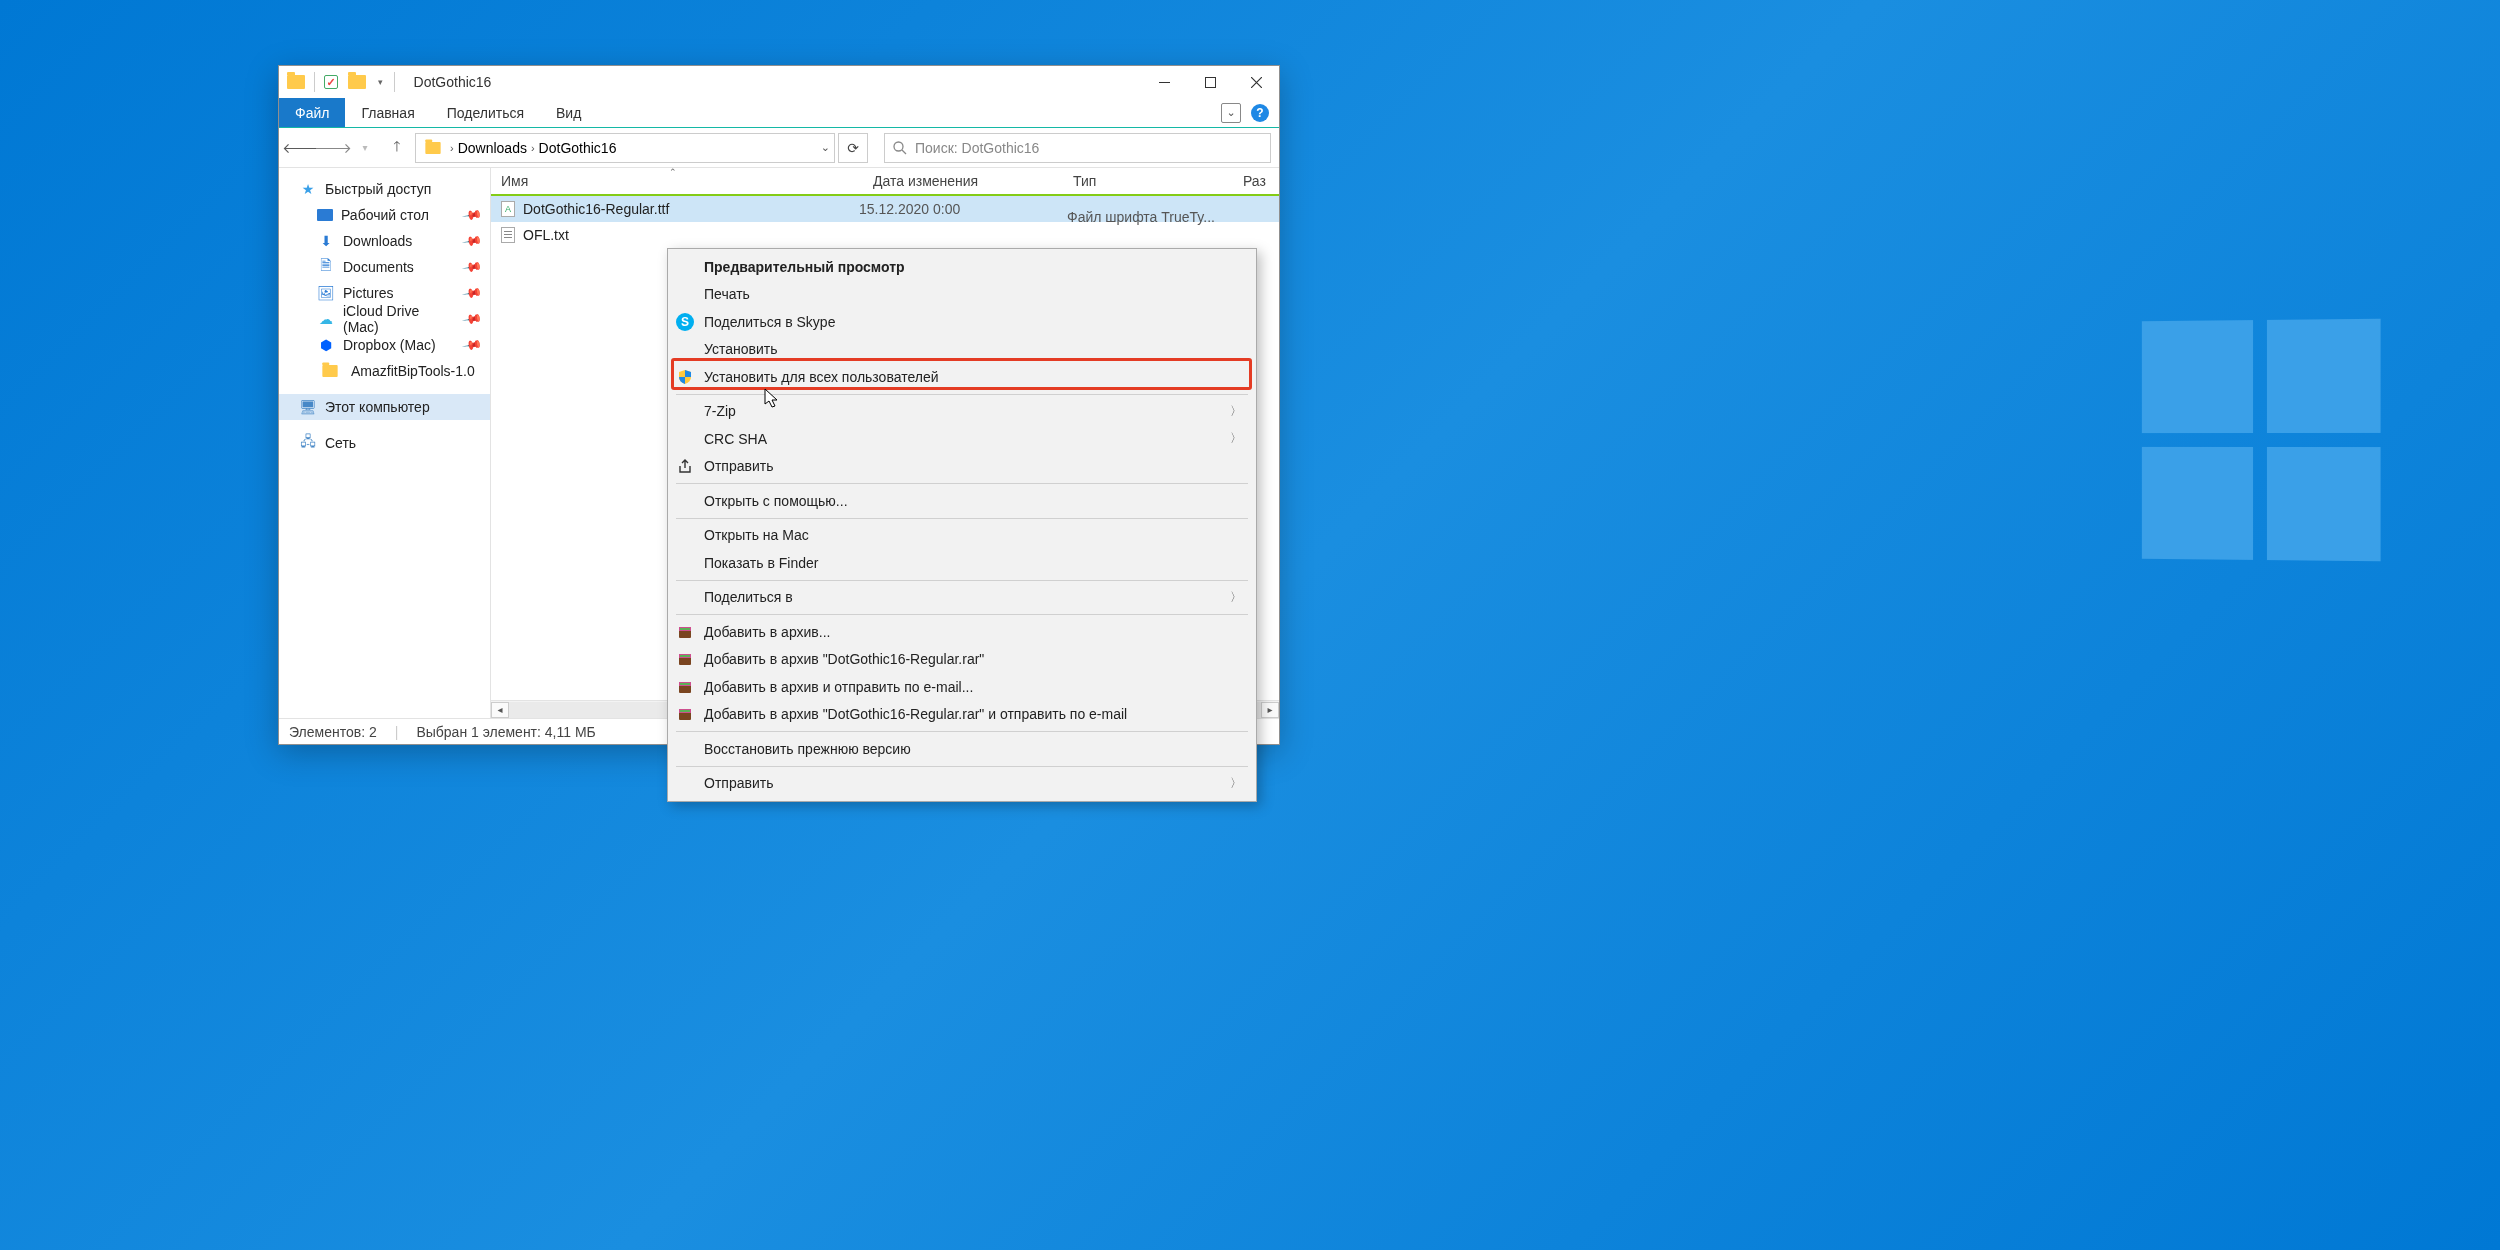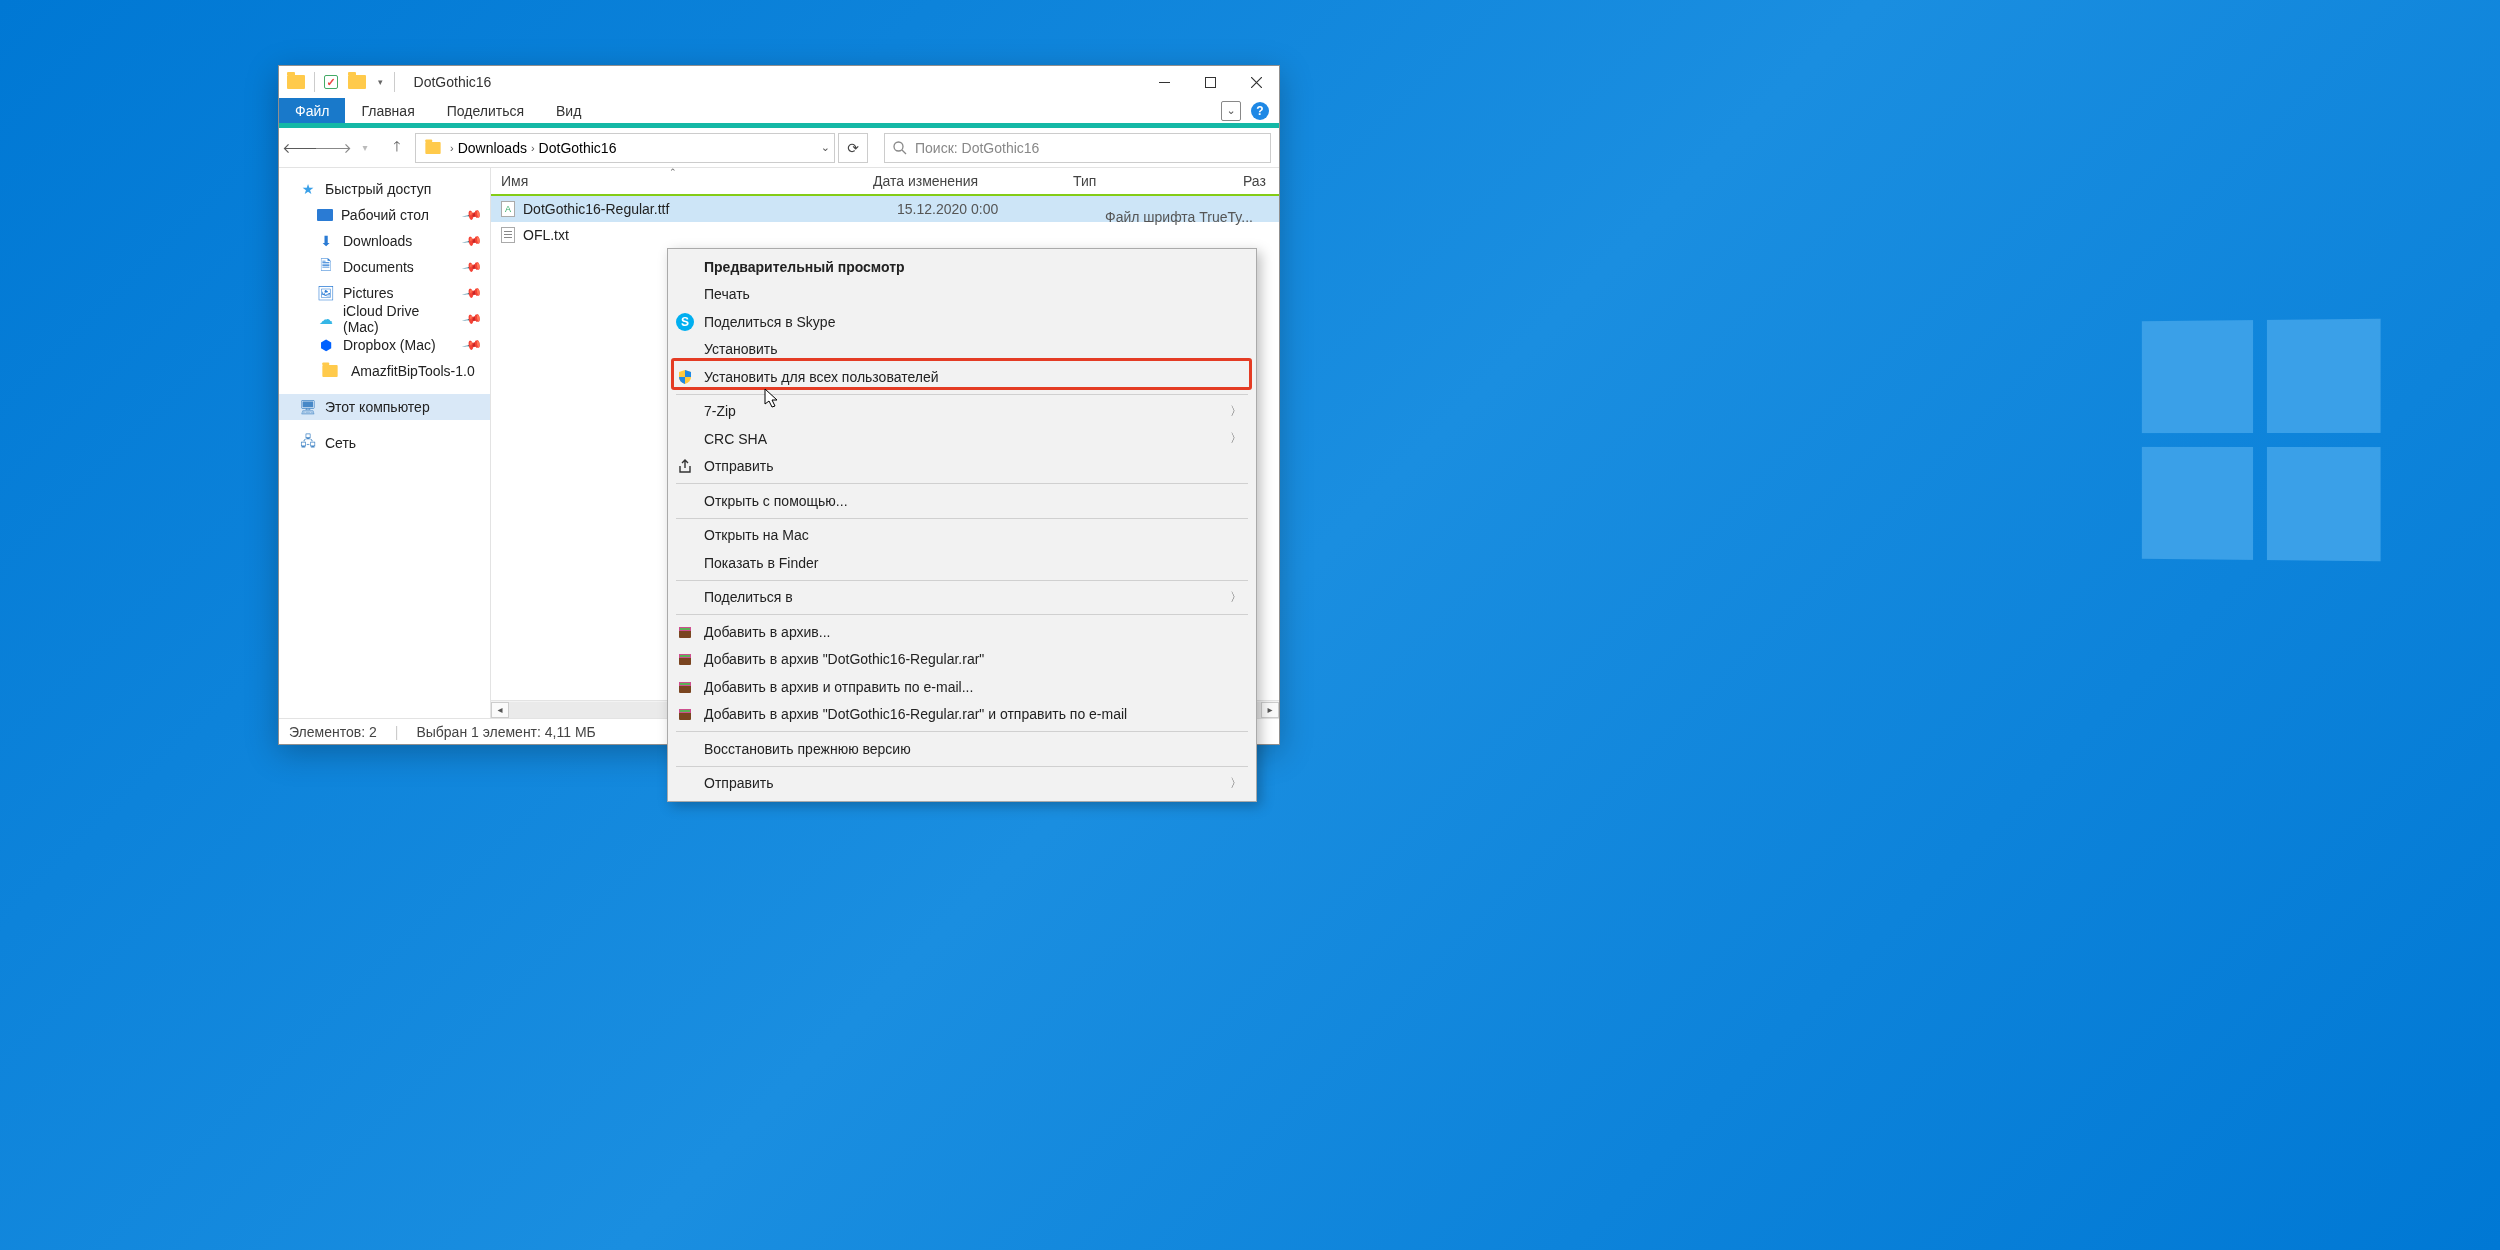--- a/index.html
+++ b/index.html
@@ -10,21 +10,21 @@
 .titlebar { height: 32px; display: flex; align-items: center; background: #fff; }
 .tb-icons-left { display: flex; align-items: center; padding: 0 4px; gap: 2px; }
 .folder-tiny { width: 18px; height: 14px; background: #ffca4b; border-radius: 1px; position: relative; margin: 0 4px; }
 .folder-tiny::before { content:""; position:absolute; top:-3px; left:0; width:8px; height:3px; background:#ffca4b; border-radius:1px 1px 0 0; }
 .qat-sep { width:1px; height:20px; background:#ccc; margin:0 3px; }
 .check-icon { width:14px; height:14px; border:1px solid #4a6; border-radius:2px; display:flex; align-items:center; justify-content:center; color:#e44; font-size:11px; font-weight:bold; margin:0 4px;}
 .tb-title { margin-left: 12px; color:#333; }
 .tb-caret { font-size:9px; color:#666; margin:0 6px; }
 .tb-spacer { flex:1; }
 .wbtn { width: 46px; height: 32px; display:flex; align-items:center; justify-content:center; color:#333; }
-.ribbon-tabs { height: 30px; display:flex; align-items:stretch; border-bottom: 5px solid #14b8a6; }
+.ribbon-tabs { height: 30px; display:flex; align-items:stretch; border-bottom: 1px solid #14b8a6; }
 .rtab { padding: 0 16px; display:flex; align-items:center; color:#333; font-size:14px; }
 .rtab.active { background:#1979ca; color:#fff; }
 .ribbon-right { margin-left:auto; display:flex; align-items:center; gap:10px; padding-right:10px; }
 .chev-outline { width:20px; height:20px; border:1px solid #888; border-radius:2px; display:flex; align-items:center; justify-content:center; font-size:11px; color:#555;}
 .help-circle { width:18px; height:18px; border-radius:50%; background:#1e88e5; color:#fff; display:flex; align-items:center; justify-content:center; font-size:12px; font-weight:bold;}
 .navbar { height: 40px; display:flex; align-items:center; border-bottom:1px solid #e3e3e3; padding: 0 8px; gap:4px; }
 .nav-arrow { width:28px; height:28px; display:flex; align-items:center; justify-content:center; color:#888; border-radius:2px; }
 .nav-arrow.enabled { color:#5a5a5a; }
 .bc-wrapper { flex: 0 0 420px; height:30px; border:1px solid #ccc; display:flex; align-items:center; padding:0 4px; gap:4px; }
 .refresh-btn { width:30px; height:30px; border:1px solid #ccc; display:flex; align-items:center; justify-content:center; color:#444; margin-left: -1px;}
@@ -38,21 +38,21 @@
 .sb-item.selected { background:#d9e8f7; }
 .pin { margin-left:auto; margin-right:10px; color:#777; font-size:13px; transform:rotate(35deg);}
 .ico { width:18px; height:18px; display:flex; align-items:center; justify-content:center; flex-shrink:0; }
 .content { flex:1; display:flex; flex-direction:column; overflow:hidden;}
 .columns { display:flex; height:28px; border-bottom:2px solid #84cc16; align-items:center; position:relative;}
 .col { padding:0 10px; color:#444; font-size:13px; display:flex; align-items:center; gap:4px; }
 .files { flex:1; overflow:hidden;}
 .file-row { height:26px; display:flex; align-items:center; padding-left:10px; gap:8px; color:#222; }
 .file-row.selected { background:#cde5f7; }
 .file-row .cell-name { width:350px; display:flex; align-items:center; gap:8px; }
-.file-row .cell-date { width:200px; color:#555;margin-left:38px; }
+.file-row .cell-date { width:200px; color:#555; }
 .file-row .cell-type { flex:1; color:#555;margin-top:15px; }
 .hscroll { height:18px; border-top:1px solid #e3e3e3; background:#f3f3f3; display:flex; align-items:center;}
 .hscroll .arrow { width:18px; height:16px; display:flex; align-items:center; justify-content:center; color:#555; font-size:10px; border:1px solid #ccc; background:#fafafa;}
 .hscroll .track { flex:1; height:16px; background:#eaeaea;}
 .status { height:26px; border-top:1px solid #e3e3e3; display:flex; align-items:center; padding:0 10px; gap:18px; color:#444; font-size:13px;}
 .ctx-menu { position:absolute; left:667px; top:248px; width:590px; background:#f2f2f2; border:1px solid #aaa; box-shadow:4px 4px 12px rgba(0,0,0,.25); padding:4px 0; }
 .ctx-item { height:27.5px; display:flex; align-items:center; padding:0 14px 0 36px; position:relative; font-size:14.5px; color:#222; }
 .ctx-item.bold { font-weight:700; }
 .ctx-item .ctx-ico { position:absolute; left:8px; width:18px; height:18px; display:flex; align-items:center; justify-content:center;}
 .ctx-item .sub-arrow { margin-left:auto; color:#555; font-size:12px; }

